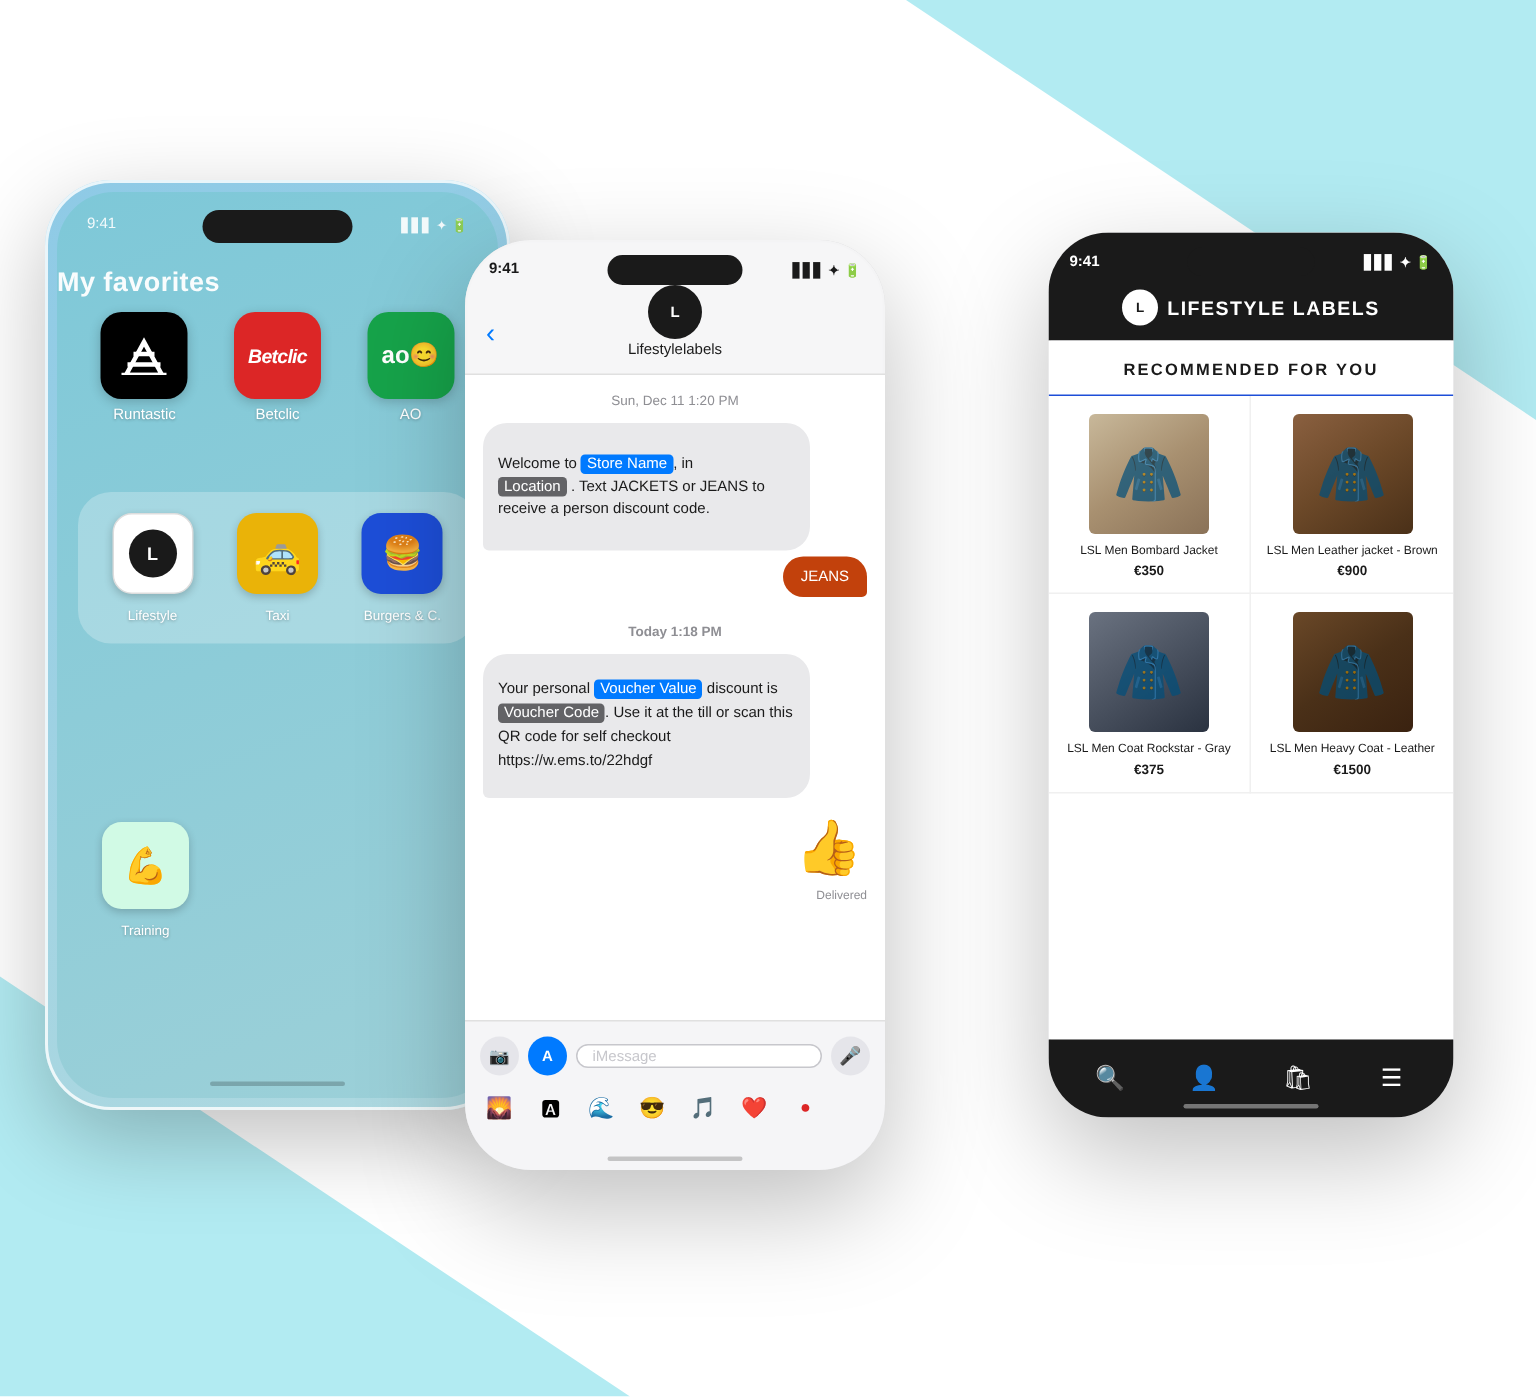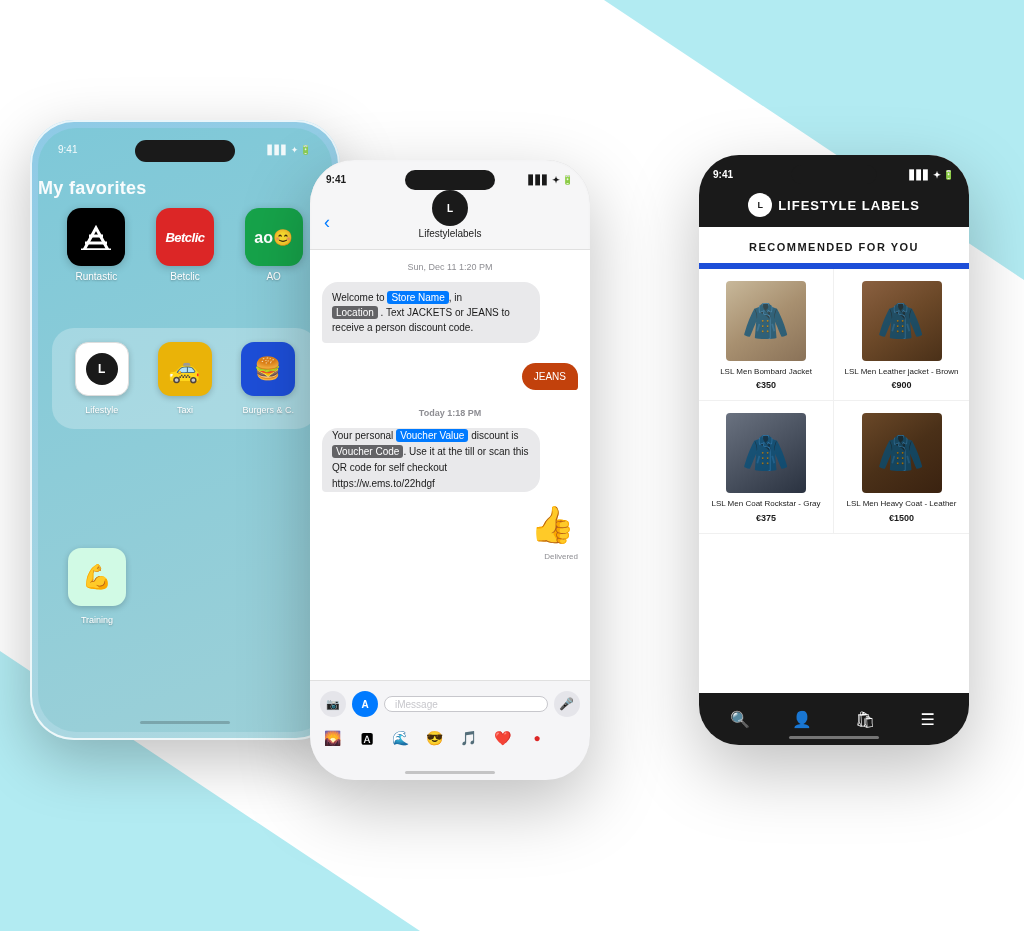--- a/index.html
+++ b/index.html
@@ -249,26 +249,26 @@
     }
     .msg-timestamp {
       text-align: center;
       font-size: 9px;
       color: #8e8e93;
       margin-bottom: 10px;
     }
     .msg-bubble-left {
       background: #e9e9eb;
       border-radius: 16px 16px 16px 4px;
-      padding: 8px 10px;
+      padding: 20px 10px;
       max-width: 85%;
       font-size: 10px;
       color: #1a1a1a;
       line-height: 1.5;
-      margin-bottom: 20px;
+      margin-bottom: 4px;
     }
     .msg-bubble-right {
       background: #c2410c;
       border-radius: 16px 16px 4px 16px;
       padding: 8px 12px;
       font-size: 10px;
       color: white;
       margin-left: auto;
       width: fit-content;
       margin-bottom: 8px;
@@ -291,21 +291,21 @@
     .msg-timestamp2 {
       text-align: center;
       font-size: 9px;
       color: #8e8e93;
       margin: 10px 0;
       font-weight: bold;
     }
     .msg-voucher-bubble {
       background: #e9e9eb;
       border-radius: 16px 16px 16px 4px;
-      padding: 0 10px;
+      padding: 16px 10px;
       max-width: 85%;
       font-size: 10px;
       color: #1a1a1a;
       line-height: 1.6;
       margin-bottom: 8px;
     }
     .thumbs-up-bubble {
       margin-left: auto;
       width: 50px;
       height: 50px;
@@ -447,21 +447,21 @@
       background: white;
       overflow: hidden;
     }
     .lsl-section-title {
       text-align: center;
       font-size: 11px;
       font-weight: 700;
       letter-spacing: 1.5px;
       color: #1a1a1a;
       padding: 14px 0 10px;
-      border-bottom: 6px solid #1d4ed8;
+      border-bottom: 1px solid #1d4ed8;
     }
     .lsl-product-grid {
       display: grid;
       grid-template-columns: 1fr 1fr;
       gap: 0;
     }
     .lsl-product-item {
       display: flex;
       flex-direction: column;
       align-items: center;

